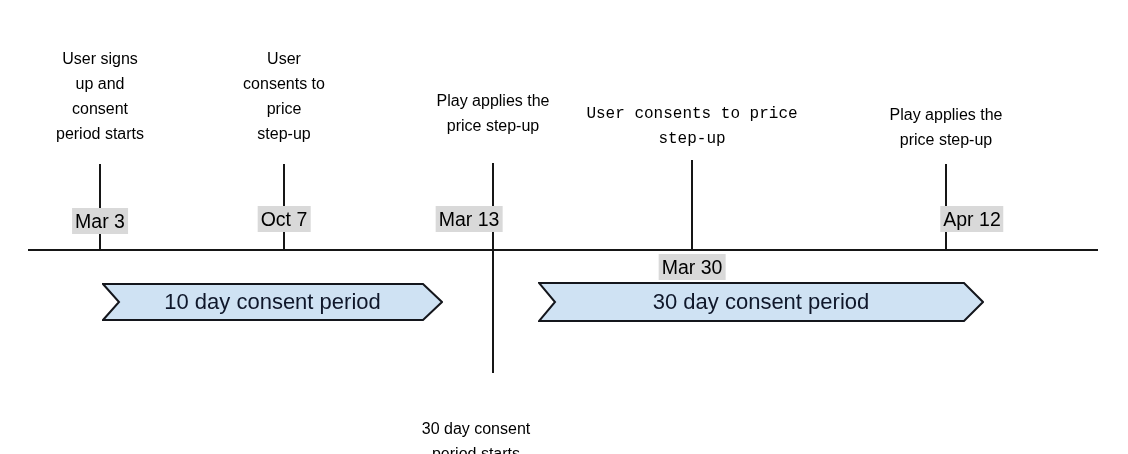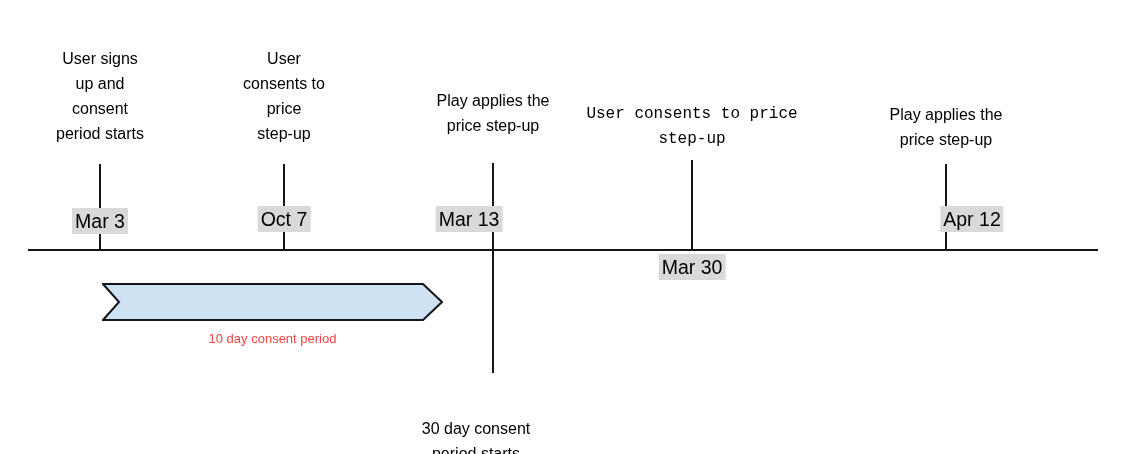--- a/index.html
+++ b/index.html
@@ -62,24 +62,23 @@
   }
   .banner-label {
     position: absolute;
     left: 0;
     top: 0;
     width: 100%;
     height: 100%;
     display: flex;
     align-items: center;
     justify-content: center;
-    font-size: 13px;
-    color: #ef4444;
+    font-size: 22px;
+    color: #0f172a;
     white-space: nowrap;
-    margin-top: 36px;
   }
 </style>
 </head>
 <body>
 
 <div class="canvas">
 
   <div class="axis"></div>
 
   <div class="caption" style="left:100px; top:46px;">User signs
@@ -113,14 +112,20 @@
   <div class="tick" style="left:946px; top:164px; height:86px;"></div>
   <div class="date-badge" style="left:972px; top:206px;">Apr 12</div>
 
   <div class="banner" style="left:102px; top:283px; width:341px; height:38px;">
     <svg width="341" height="38" viewBox="0 0 341 38">
       <polygon points="1,1 321,1 340,19 321,37 1,37 17,19" fill="#cfe2f3" stroke="#14161c" stroke-width="2" stroke-linejoin="miter"></polygon>
     </svg>
     <div class="banner-label">10 day consent period</div>
   </div>
 
+  <div class="banner" style="left:538px; top:282px; width:446px; height:40px;">
+    <svg width="446" height="40" viewBox="0 0 446 40">
+      <polygon points="1,1 426,1 445,20 426,39 1,39 17,20" fill="#cfe2f3" stroke="#14161c" stroke-width="2" stroke-linejoin="miter"></polygon>
+    </svg>
+    <div class="banner-label">30 day consent period</div>
+  </div>
 
 </div>
 
 </body></html>

